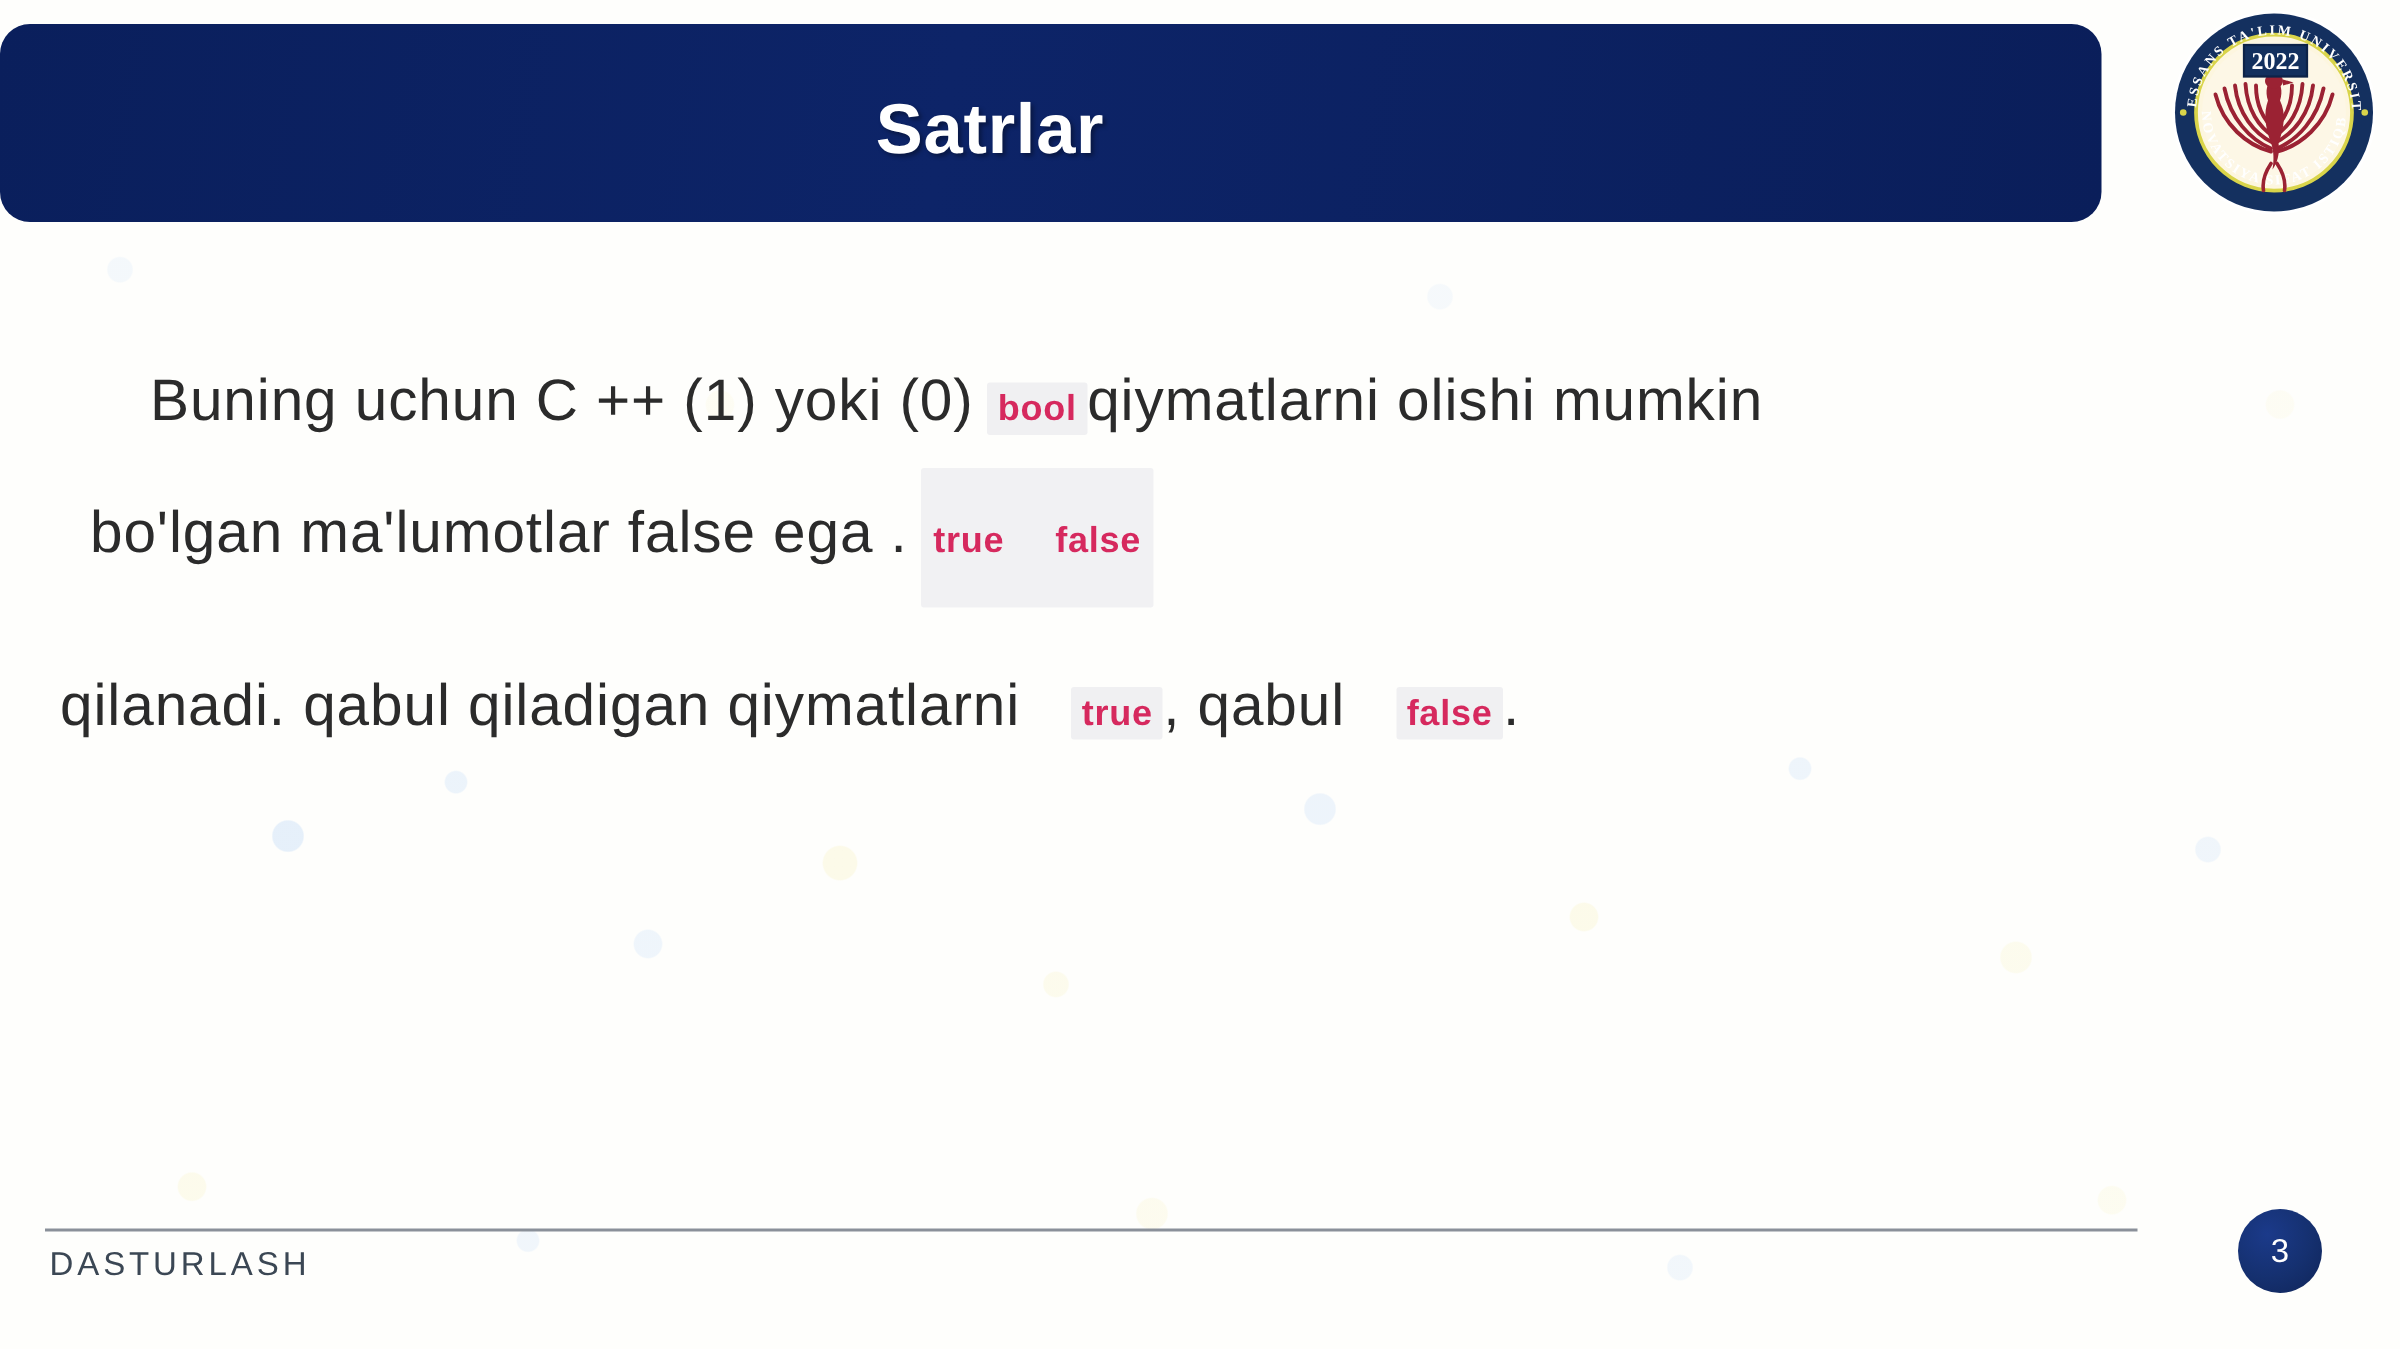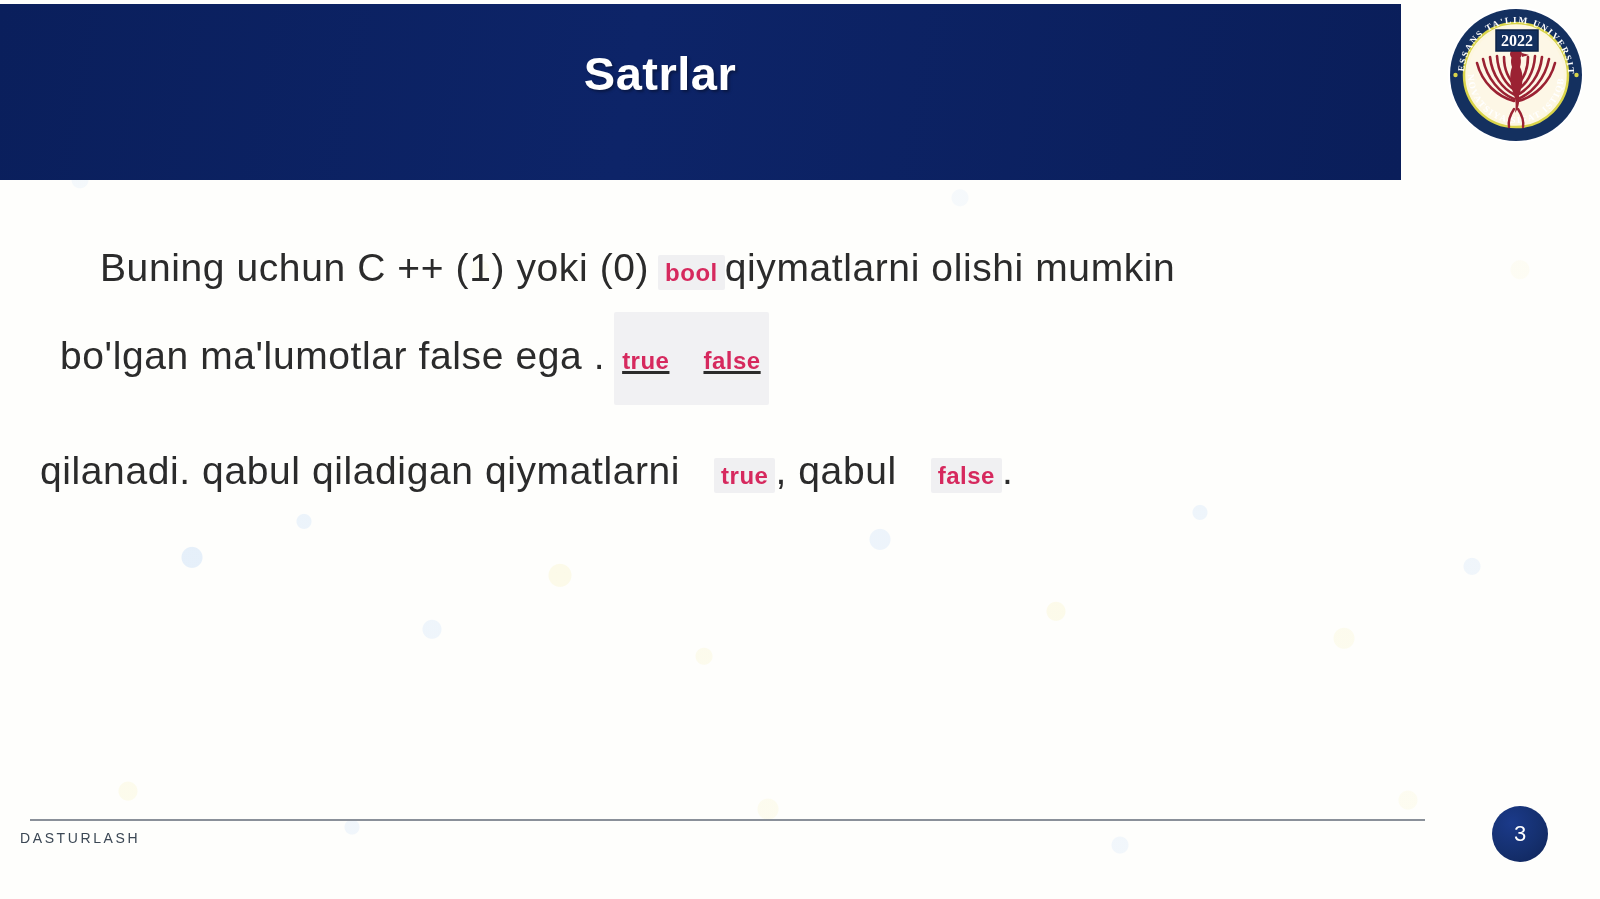--- a/index.html
+++ b/index.html
@@ -47,24 +47,25 @@
       radial-gradient(circle at 5% 20%, rgba(214,231,249,0.25) 0 8px, rgba(255,255,255,0) 9px),
       radial-gradient(circle at 30% 30%, rgba(250,246,212,0.22) 0 9px, rgba(255,255,255,0) 10px),
       radial-gradient(circle at 60% 22%, rgba(212,229,249,0.20) 0 8px, rgba(255,255,255,0) 9px),
       radial-gradient(circle at 95% 30%, rgba(250,246,214,0.22) 0 9px, rgba(255,255,255,0) 10px);
   }
 
   
   #header-bar {
     position: absolute;
     left: 0;
-    top: 4px;
+    top: 16px;
     width: 1401px;
-    height: 176px;
+    height: 132px;
     background: linear-gradient(100deg, #0a1f5c 0%, #0d2468 45%, #0a1e5a 100%);
+    border-radius: 20px;
   }
   #slide-title {
     position: absolute;
     left: 0;
     top: 42px;
     width: 1320px;
     text-align: center;
     color: #ffffff;
     font-size: 47px;
     font-weight: bold;
@@ -112,40 +113,39 @@
     letter-spacing: 0.5px;
     background: #f0f0f2;
     padding: 4px 7px;
     border-radius: 2px;
   }
   .code-group {
     background: #f1f1f3;
     padding: 5px 8px;
     border-radius: 2px;
     display: inline-block;
-    text-decoration: underline;
   }
   .code-group .code { background: transparent; padding: 0; }
   .gap { display: inline-block; width: 34px; }
   .sp { display: inline-block; width: 9px; }
 
   
   #footer-rule {
     position: absolute;
     left: 30px;
     top: 819px;
     width: 1395px;
     height: 2px;
     background: #8a9099;
   }
   #footer-label {
     position: absolute;
-    left: 20px;
+    left: 33px;
     top: 830px;
-    font-size: 14px;
+    font-size: 22px;
     letter-spacing: 2.6px;
     color: #3b4754;
     font-family: "Liberation Sans", sans-serif;
   }
   #page-badge {
     position: absolute;
     right: 52px;
     top: 806px;
     width: 56px;
     height: 56px;

